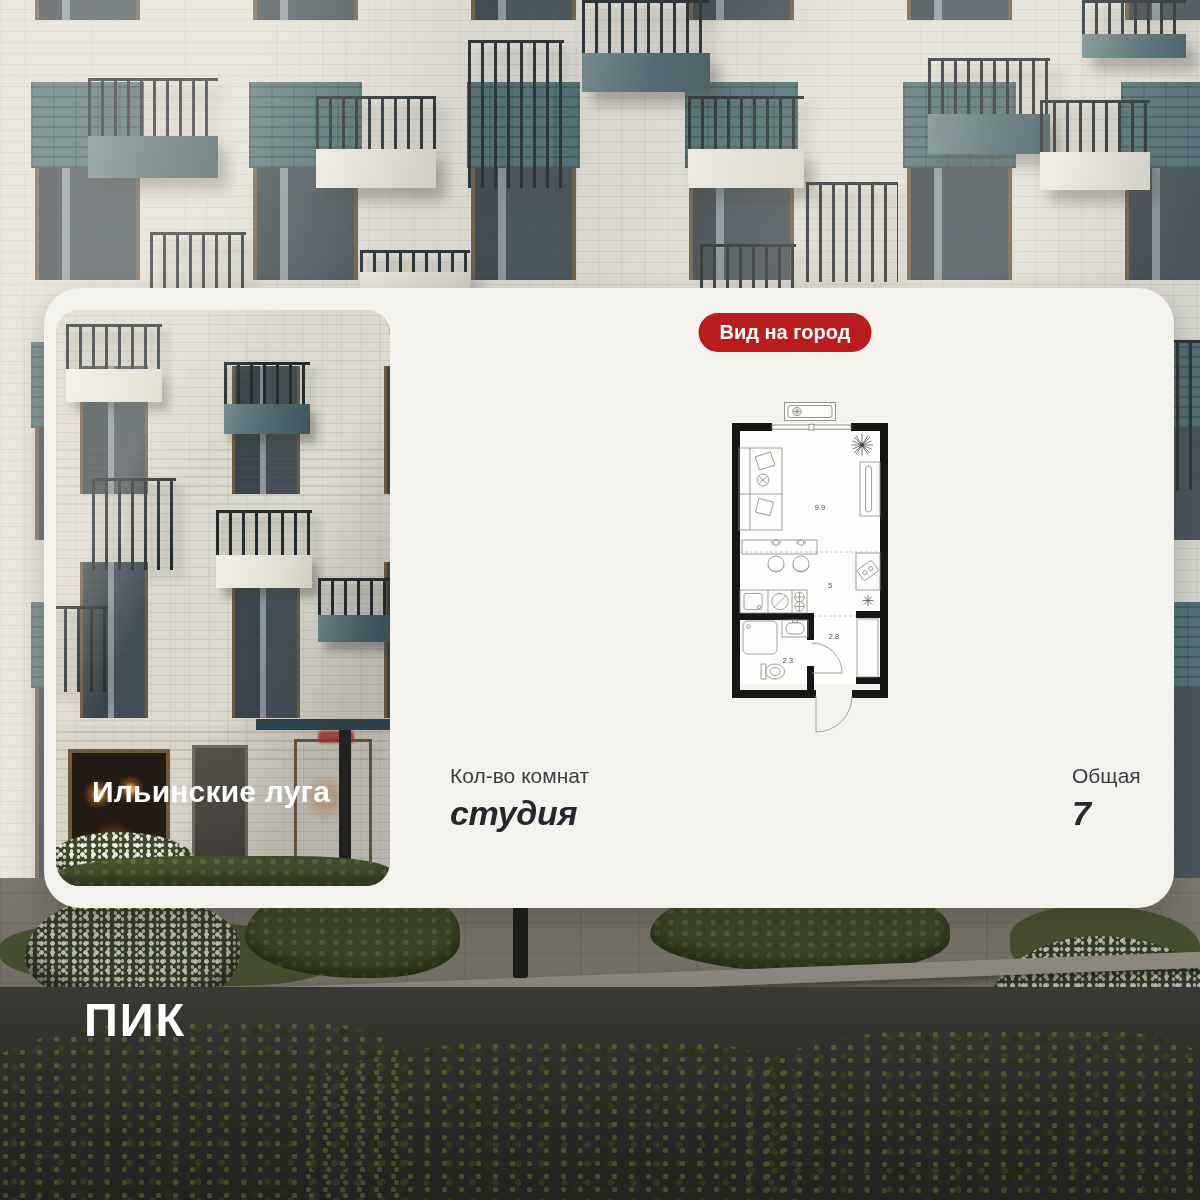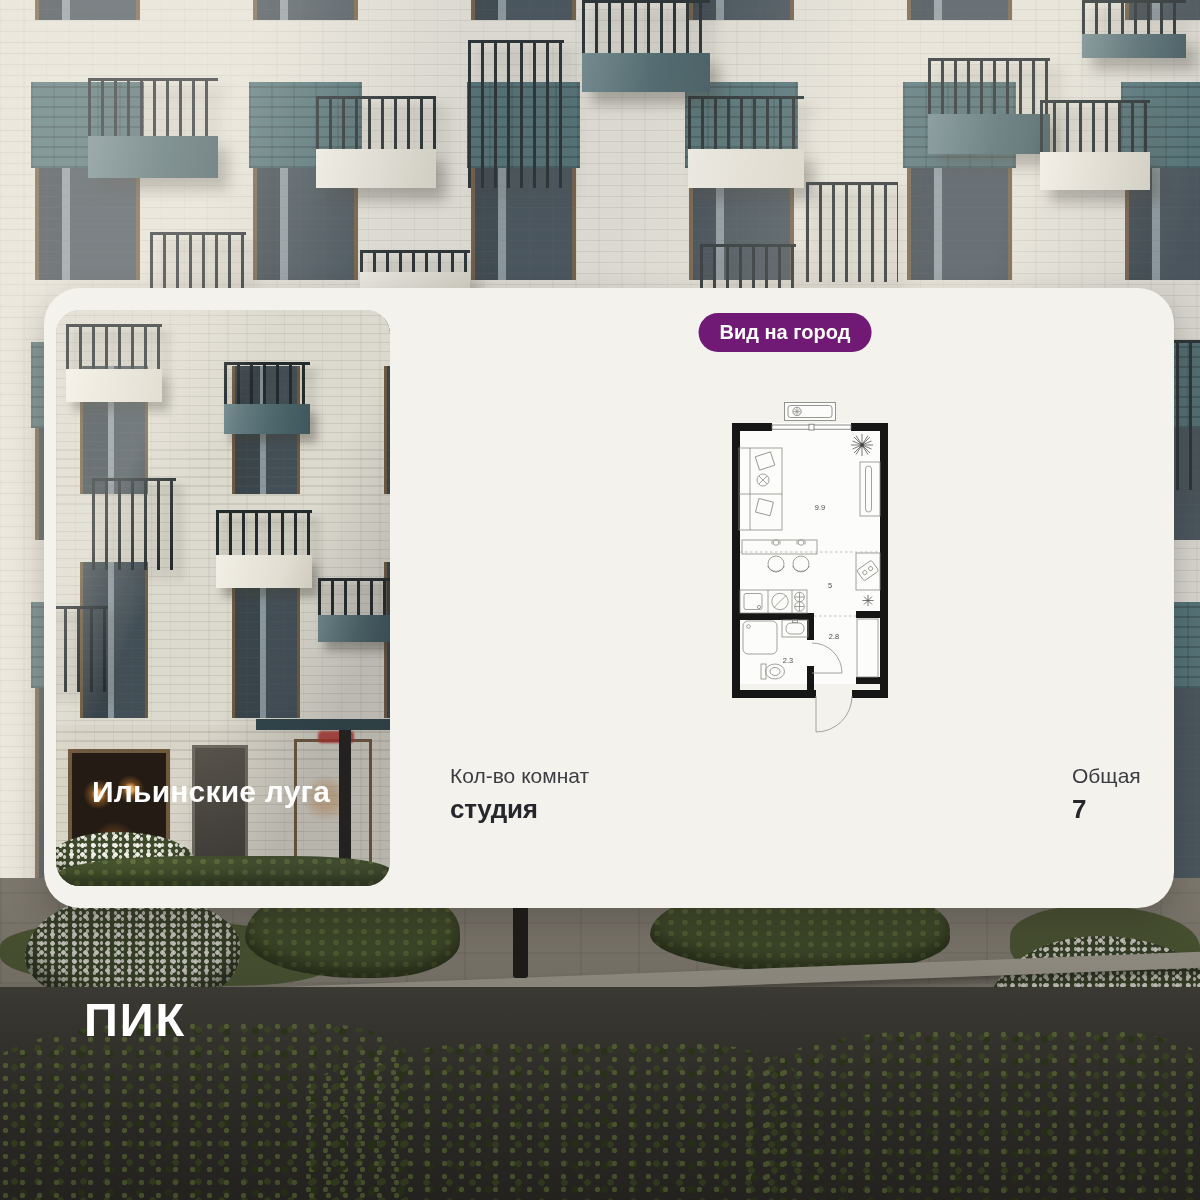--- a/index.html
+++ b/index.html
@@ -109,21 +109,21 @@
   
   .badge{position:absolute;left:741px;top:25px;transform:translateX(-50%);
     height:39px;line-height:39px;padding:0 21px;border-radius:20px;
     color:#FFFFFF;font-size:20px;font-weight:700;white-space:nowrap;}
   
   .plan{position:absolute;left:686px;top:106px;width:168px;height:340px;}
   .plan svg{display:block;}
   
   .stat{position:absolute;top:476px;}
   .stat .lbl{font-size:21px;color:#3C3D42;line-height:1.1;}
-  .stat .val{margin-top:9px;font-size:26px;font-weight:700;color:#26272C;letter-spacing:-.3px;line-height:1.05;}
+  .stat .val{margin-top:9px;font-size:34px;font-weight:700;color:#26272C;letter-spacing:-.3px;line-height:1.05;font-style:italic;}
   .stat.c0{left:406px;} .stat.c1{left:604px;} .stat.c2{left:824px;} .stat.c3{left:1028px;}
   
   .logo{position:absolute;left:84px;top:992px;z-index:6;color:#FFFFFF;
     font-size:47px;font-weight:700;letter-spacing:2px;}
 </style>
 </head>
 <body>
 
 <div class="facade">
   <div id="facade-deco">
@@ -242,21 +242,21 @@
       <div class="shop-pole"></div>
       <div class="bench"></div>
     </div>
     <div class="canopy"></div>
     <div class="photo-bush bushflowers"></div>
     <div class="photo-shrub bushgreen"></div>
     <div class="photo-light"></div>
     <div class="photo-title">Ильинские луга</div>
   </div>
 
-  <div class="badge" style="background: #701a75; text-align: right;">Вид на город</div>
+  <div class="badge" style="background: #b91c1c; text-align: right;">Вид на город</div>
 
   <div class="plan">
     <svg width="168" height="340" viewBox="0 0 168 340" xmlns="http://www.w3.org/2000/svg">
 
       <g stroke="#8A8A86" fill="#FCFCFA" stroke-width="0.9">
         <rect x="54.5" y="8.5" width="51" height="18"></rect>
         <rect x="58" y="11.5" width="44" height="12" rx="2.5" fill="none"></rect>
         <circle cx="67" cy="17.5" r="4.2" fill="none"></circle>
         <path d="M67,13.8 L67,21.2 M63.4,17.5 L70.6,17.5 M64.5,15 L69.5,20 M69.5,15 L64.5,20" stroke-width="0.7" fill="none"></path>
       </g>

